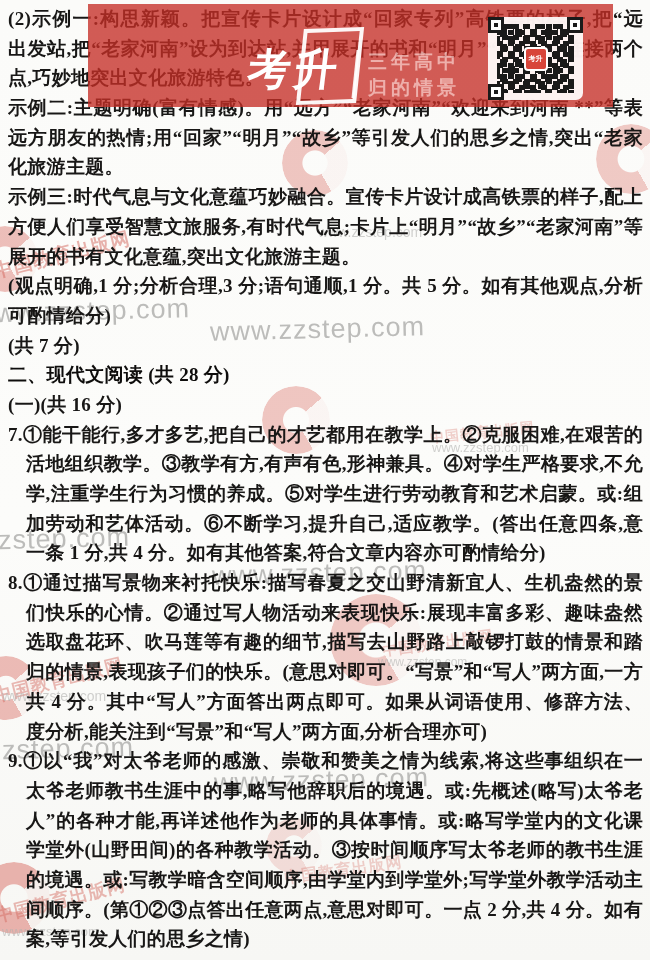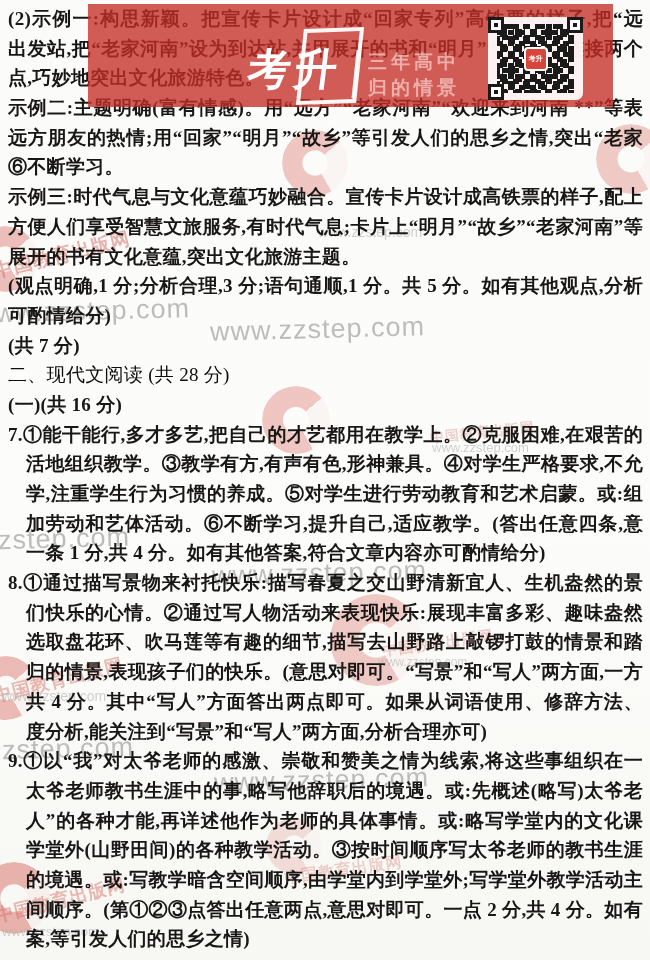--- a/index.html
+++ b/index.html
@@ -9,21 +9,21 @@
     font-family:"Liberation Serif", serif;
   }
   
   .doc{position:absolute;left:8px;top:4px;right:7px;z-index:3;}
   .ln{
     font-size:19px;line-height:29.7px;height:29.7px;color:#181716;
     font-weight:600;letter-spacing:.3px;overflow:hidden;
   }
   .ln.fl{text-align:justify;text-align-last:justify;text-justify:inter-character;}
   .ln.ind{padding-left:18px;}
-  .ln.hd{font-weight:400;color:#0e0d0c;}
+  .ln.hd{font-weight:700;color:#0e0d0c;}
   
   .wm-site{
     position:absolute;z-index:2;color:#b2b2b0;opacity:.85;
     font-family:"Liberation Sans",sans-serif;font-weight:400;white-space:nowrap;
   }
   .wm-big{font-size:27px;letter-spacing:1px;transform:rotate(-1.5deg);}
   .wm-sm{font-size:14px;opacity:.6;}
   
   .wm-circle{
     position:absolute;z-index:1;border-radius:50%;
@@ -113,21 +113,21 @@
   <div class="wm-site wm-sm" style="left:378px;top:655px;font-size:12px;">www.zzstep.com</div>
   <div class="wm-site wm-sm" style="left:2px;top:688px;">www.zzstep.com</div>
   <div class="wm-site wm-sm" style="left:2px;top:924px;font-size:13px;">www.zzstep.com</div>
 
   <div class="doc">
     <div class="ln fl">(2)示例一:构思新颖。把宣传卡片设计成“回家专列”高铁票的样子,把“远方”设为</div>
     <div class="ln fl">出发站,把“老家河南”设为到达站,并用展开的书和“明月”“故乡”等连接两个站</div>
     <div class="ln">点,巧妙地突出文化旅游特色。</div>
     <div class="ln fl">示例二:主题明确(富有情感)。用“远方”“老家河南”“欢迎来到河南 **”等表达欢迎</div>
     <div class="ln fl">远方朋友的热情;用“回家”“明月”“故乡”等引发人们的思乡之情,突出“老家河南”文</div>
-    <div class="ln">⑥不断学习。</div>
+    <div class="ln">化旅游主题。</div>
     <div class="ln fl">示例三:时代气息与文化意蕴巧妙融合。宣传卡片设计成高铁票的样子,配上二维码</div>
     <div class="ln fl">方便人们享受智慧文旅服务,有时代气息;卡片上“明月”“故乡”“老家河南”等词语和</div>
     <div class="ln">展开的书有文化意蕴,突出文化旅游主题。</div>
     <div class="ln fl">(观点明确,1 分;分析合理,3 分;语句通顺,1 分。共 5 分。如有其他观点,分析合理亦</div>
     <div class="ln">可酌情给分)</div>
     <div class="ln">(共 7 分)</div>
     <div class="ln hd">二、现代文阅读 (共 28 分)</div>
     <div class="ln">(一)(共 16 分)</div>
     <div class="ln fl">7.①能干能行,多才多艺,把自己的才艺都用在教学上。②克服困难,在艰苦的条件下灵</div>
     <div class="ln fl ind">活地组织教学。③教学有方,有声有色,形神兼具。④对学生严格要求,不允许学生逃</div>

